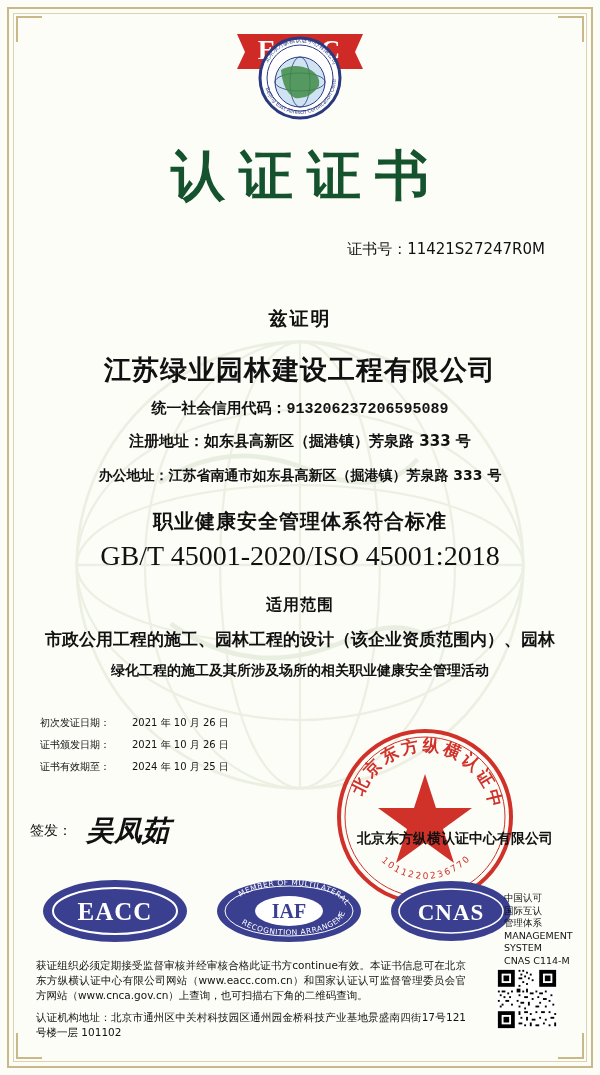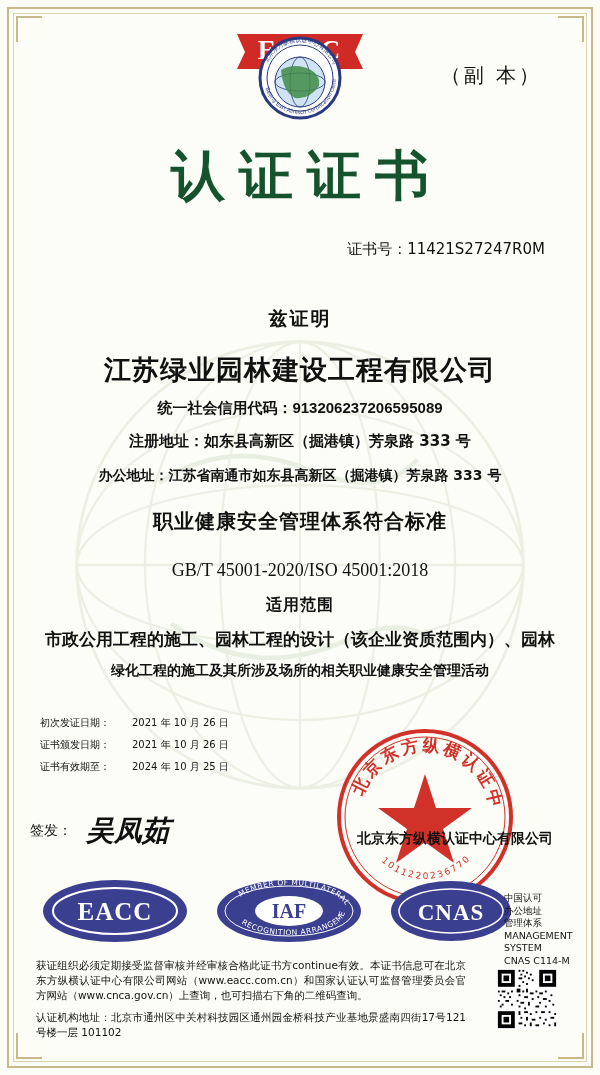--- a/index.html
+++ b/index.html
@@ -115,21 +115,21 @@
     top: 352px;
     font-size: 27px;
     font-weight: bold;
     letter-spacing: 1px;
     font-family: "DejaVu Sans", sans-serif;
   }
   .credit-code {
     top: 399px;
     font-size: 15px;
     font-weight: bold;
-    font-family: Liberation Sans, sans-serif;
+    font-family: Liberation Mono, monospace;
   }
   .reg-addr {
     top: 432px;
     font-size: 15px;
     font-weight: bold;
     font-family: "DejaVu Sans", sans-serif;
   }
   .office-addr {
     top: 467px;
     font-size: 14px;
@@ -137,22 +137,22 @@
     font-family: "DejaVu Sans", sans-serif;
   }
   .standard-cn {
     top: 508px;
     font-size: 20px;
     font-weight: bold;
     letter-spacing: 1px;
     font-family: "DejaVu Sans", sans-serif;
   }
   .standard-en {
-    top: 560px;
-    font-size: 18px;
+    top: 540px;
+    font-size: 28px;
     font-family: "Liberation Serif", serif;
   }
   .scope-label {
     top: 595px;
     font-size: 16px;
     font-weight: bold;
     letter-spacing: 1px;
     font-family: "DejaVu Sans", sans-serif;
   }
   .scope-1 {
@@ -314,21 +314,20 @@
       <path id="ringbot" d="M85 66 m -36,0 a 36,36 0 1,0 72,0" fill="none"></path>
       <text font-family="DejaVu Sans, sans-serif" font-size="5.2" fill="#2b3a80">
         <textPath href="#ringbot" startOffset="9%">Beijing East Aliresch Certification Centre Co., Ltd</textPath>
       </text>
       <text font-family="DejaVu Sans, sans-serif" font-size="6" fill="#2b3a80">
         <textPath href="#ringtop" startOffset="14%">北京东方纵横认证中心有限公司</textPath>
       </text>
     </svg>
   </div>
 
-  <div class="copy-label">（副 本）</div>
 
   <div class="cert-title">认证证书</div>
 
   <div class="cert-no">
     <span>证书号：</span><span>11421S27247R0M</span>
   </div>
 
   <div class="center-line hereby">兹证明</div>
   <div class="center-line company">江苏绿业园林建设工程有限公司</div>
   <div class="center-line credit-code">统一社会信用代码：913206237206595089</div>
@@ -395,21 +394,21 @@
     </svg>
 
     <svg class="mark mark-cnas" width="130" height="66" viewBox="0 0 130 66">
       <ellipse cx="62" cy="33" rx="60" ry="30" fill="#3b3f8f"></ellipse>
       <ellipse cx="62" cy="33" rx="52" ry="22" fill="none" stroke="#ffffff" stroke-width="1.5"></ellipse>
       <text x="62" y="42" text-anchor="middle" class="ellipse-label" font-size="23" fill="#ffffff" letter-spacing="1">CNAS</text>
     </svg>
 
     <div class="cnas-text">
       <div>中国认可</div>
-      <div>办公地址</div>
+      <div>国际互认</div>
       <div>管理体系</div>
       <div>MANAGEMENT SYSTEM</div>
       <div>CNAS C114-M</div>
     </div>
   </div>
 
   <div class="footnote">
     <p>获证组织必须定期接受监督审核并经审核合格此证书方continue有效。本证书信息可在北京东方纵横认证中心有限公司网站（www.eacc.com.cn）和国家认证认可监督管理委员会官方网站（www.cnca.gov.cn）上查询，也可扫描右下角的二维码查询。</p>
     <p>认证机构地址：北京市通州区中关村科技园区通州园金桥科技产业基地景盛南四街17号121号楼一层 101102</p>
   </div>

